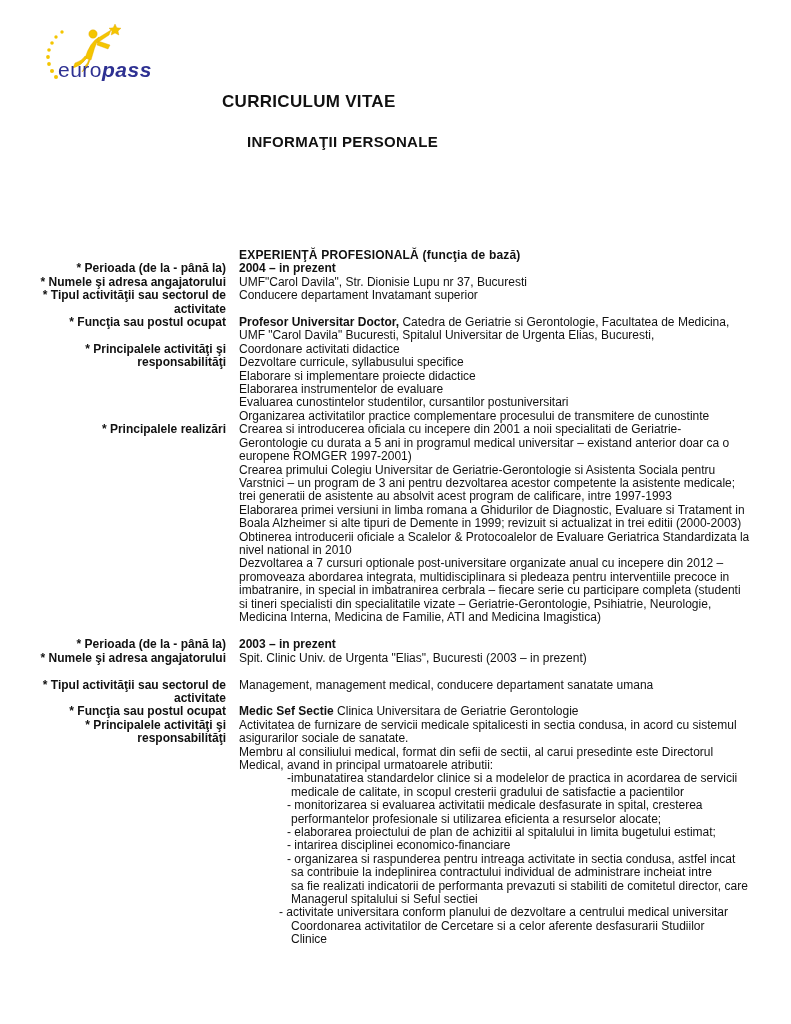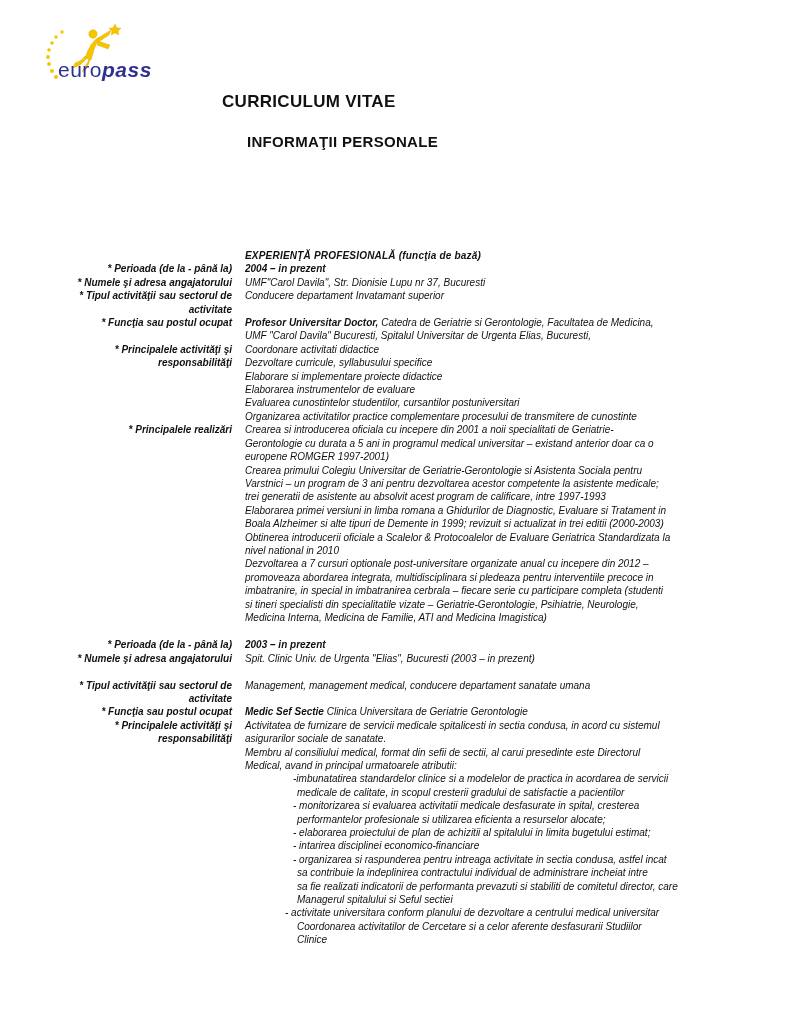--- a/index.html
+++ b/index.html
@@ -27,22 +27,22 @@
     position:absolute; left:222px; top:92px;
     font-size:17px; font-weight:bold; letter-spacing:0.3px;
   }
   .personal-heading {
     position:absolute; left:247px; top:133px;
     font-size:15px; font-weight:bold; letter-spacing:0.3px;
   }
 
   
   .cv-body {
-    position:absolute; left:40px; top:249px; width:735px;
-    font-size:10px; line-height:13.4px;font-style:italic;
+    position:absolute; left:34px; top:249px; width:735px;
+    font-size:12px; line-height:13.4px;
   }
   .row { display:flex; align-items:flex-start; }
   .label {
     width:192px; flex:0 0 192px;
     text-align:right; font-weight:bold;
   }
   .value { padding-left:13px; flex:1; min-width:0; }
   .line  { white-space:pre; }
   .b     { font-weight:bold; }
   .heading { font-weight:bold; letter-spacing:0.2px; white-space:pre; }

